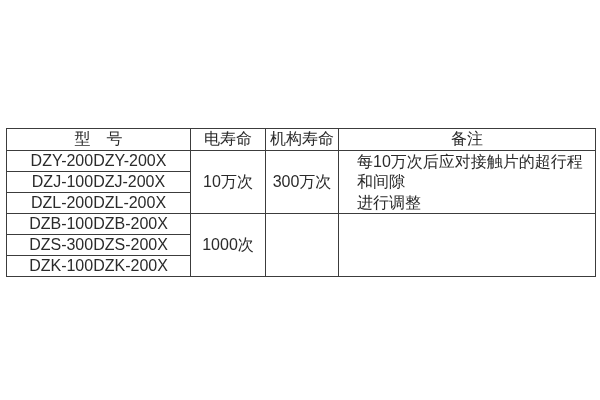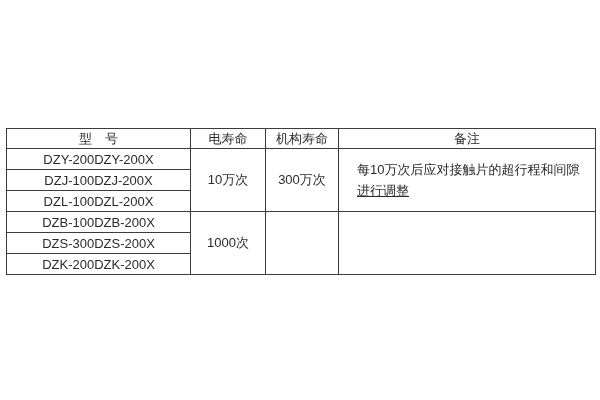--- a/index.html
+++ b/index.html
@@ -18,21 +18,21 @@
   table.spec-table {
     position: absolute;
     left: 6px; top: 128px;
     width: 589px;
     border-collapse: collapse;
     table-layout: fixed;
     background: var(--bg-color);
   }
   .spec-table th, .spec-table td {
     border: 1px solid var(--border-color);
-    font-size: 13px;
+    font-size: 16px;
     font-weight: normal;
     color: var(--text-color);
     text-align: center;
     vertical-align: middle;
     padding: 0;
     overflow: hidden;
   }
   .spec-table tr.header-row { height: 20px; }
   .spec-table tr.data-row { height: 21px; }
   .model-pair {
@@ -40,21 +40,21 @@
     justify-content: center;
     align-items: center;
     white-space: nowrap;
   }
   td.remarks-cell {
     text-align: left;
     padding-left: 18px;
     margin-top: 36px;
   }
   td.remarks-cell .remark-line { line-height: 20px; }
-  td.remarks-cell .remark-line + .remark-line { margin-top: 1px; text-decoration: underline; }
+  td.remarks-cell .remark-line + .remark-line { margin-top: 1px; }
 </style>
 </head>
 <body>
 
 <table class="spec-table">
   <colgroup>
     <col style="width:184px">
     <col style="width:75px">
     <col style="width:73px">
     <col style="width:257px">
@@ -87,21 +87,21 @@
         <div class="model-pair">
           <span>DZJ-100</span>
           <span>DZJ-200X</span>
         </div>
       </td>
     </tr>
 
     <tr class="data-row">
       <td>
         <div class="model-pair">
-          <span>DZL-100</span>
+          <span>DZL-200</span>
           <span>DZL-200X</span>
         </div>
       </td>
     </tr>
 
     <tr class="data-row">
       <td>
         <div class="model-pair">
           <span>DZB-100</span>
           <span>DZB-200X</span>
@@ -120,19 +120,19 @@
         <div class="model-pair">
           <span>DZS-300</span>
           <span>DZS-200X</span>
         </div>
       </td>
     </tr>
 
     <tr class="data-row">
       <td>
         <div class="model-pair">
-          <span>DZK-200</span>
+          <span>DZK-100</span>
           <span>DZK-200X</span>
         </div>
       </td>
     </tr>
   </tbody>
 </table>
 
 </body></html>

